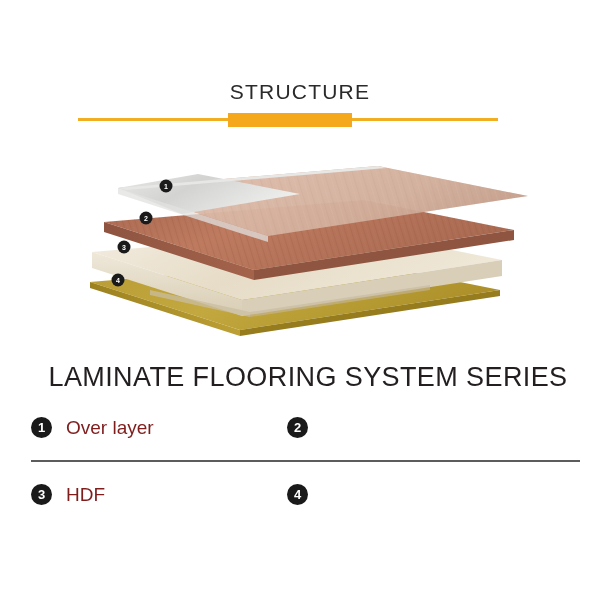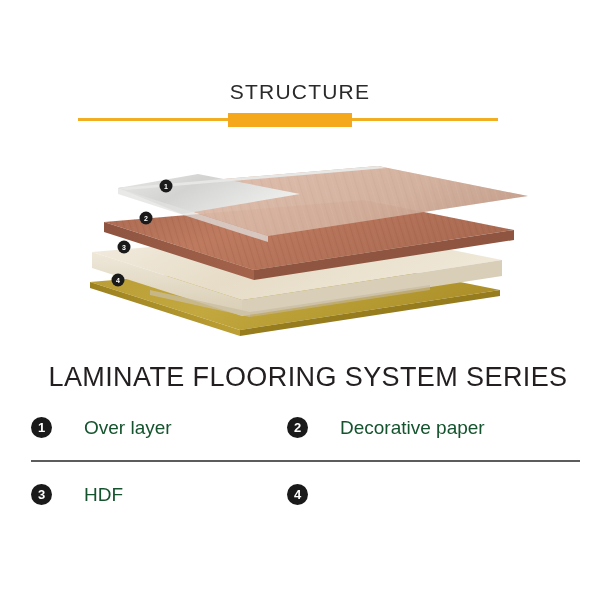--- a/index.html
+++ b/index.html
@@ -134,23 +134,23 @@
     color: #ffffff;
     font-size: 13px;
     font-weight: bold;
     display: flex;
     align-items: center;
     justify-content: center;
     flex: 0 0 auto;
     line-height: 1;
   }
   .legend-label {
-    margin-left: 32px;
+    margin-left: 14px;
     font-size: 19px;
-    color: #14532d;
+    color: #7f1d1d;
     white-space: nowrap;
   }
   .legend-divider {
     width: 549px;
     height: 2px;
     background: #5c5c5c;
     margin: 10px 0 10px 31px;
   }
 </style>
 </head>
@@ -282,21 +282,20 @@
 
   <div class="legend">
 
     <div class="legend-row">
       <div class="legend-cell col1">
         <div class="legend-badge">1</div>
         <div class="legend-label">Over layer</div>
       </div>
       <div class="legend-cell col2">
         <div class="legend-badge">2</div>
-        <div class="legend-label">Decorative paper</div>
       </div>
     </div>
 
     <div class="legend-divider"></div>
 
     <div class="legend-row">
       <div class="legend-cell col1">
         <div class="legend-badge">3</div>
         <div class="legend-label">HDF</div>
       </div>

